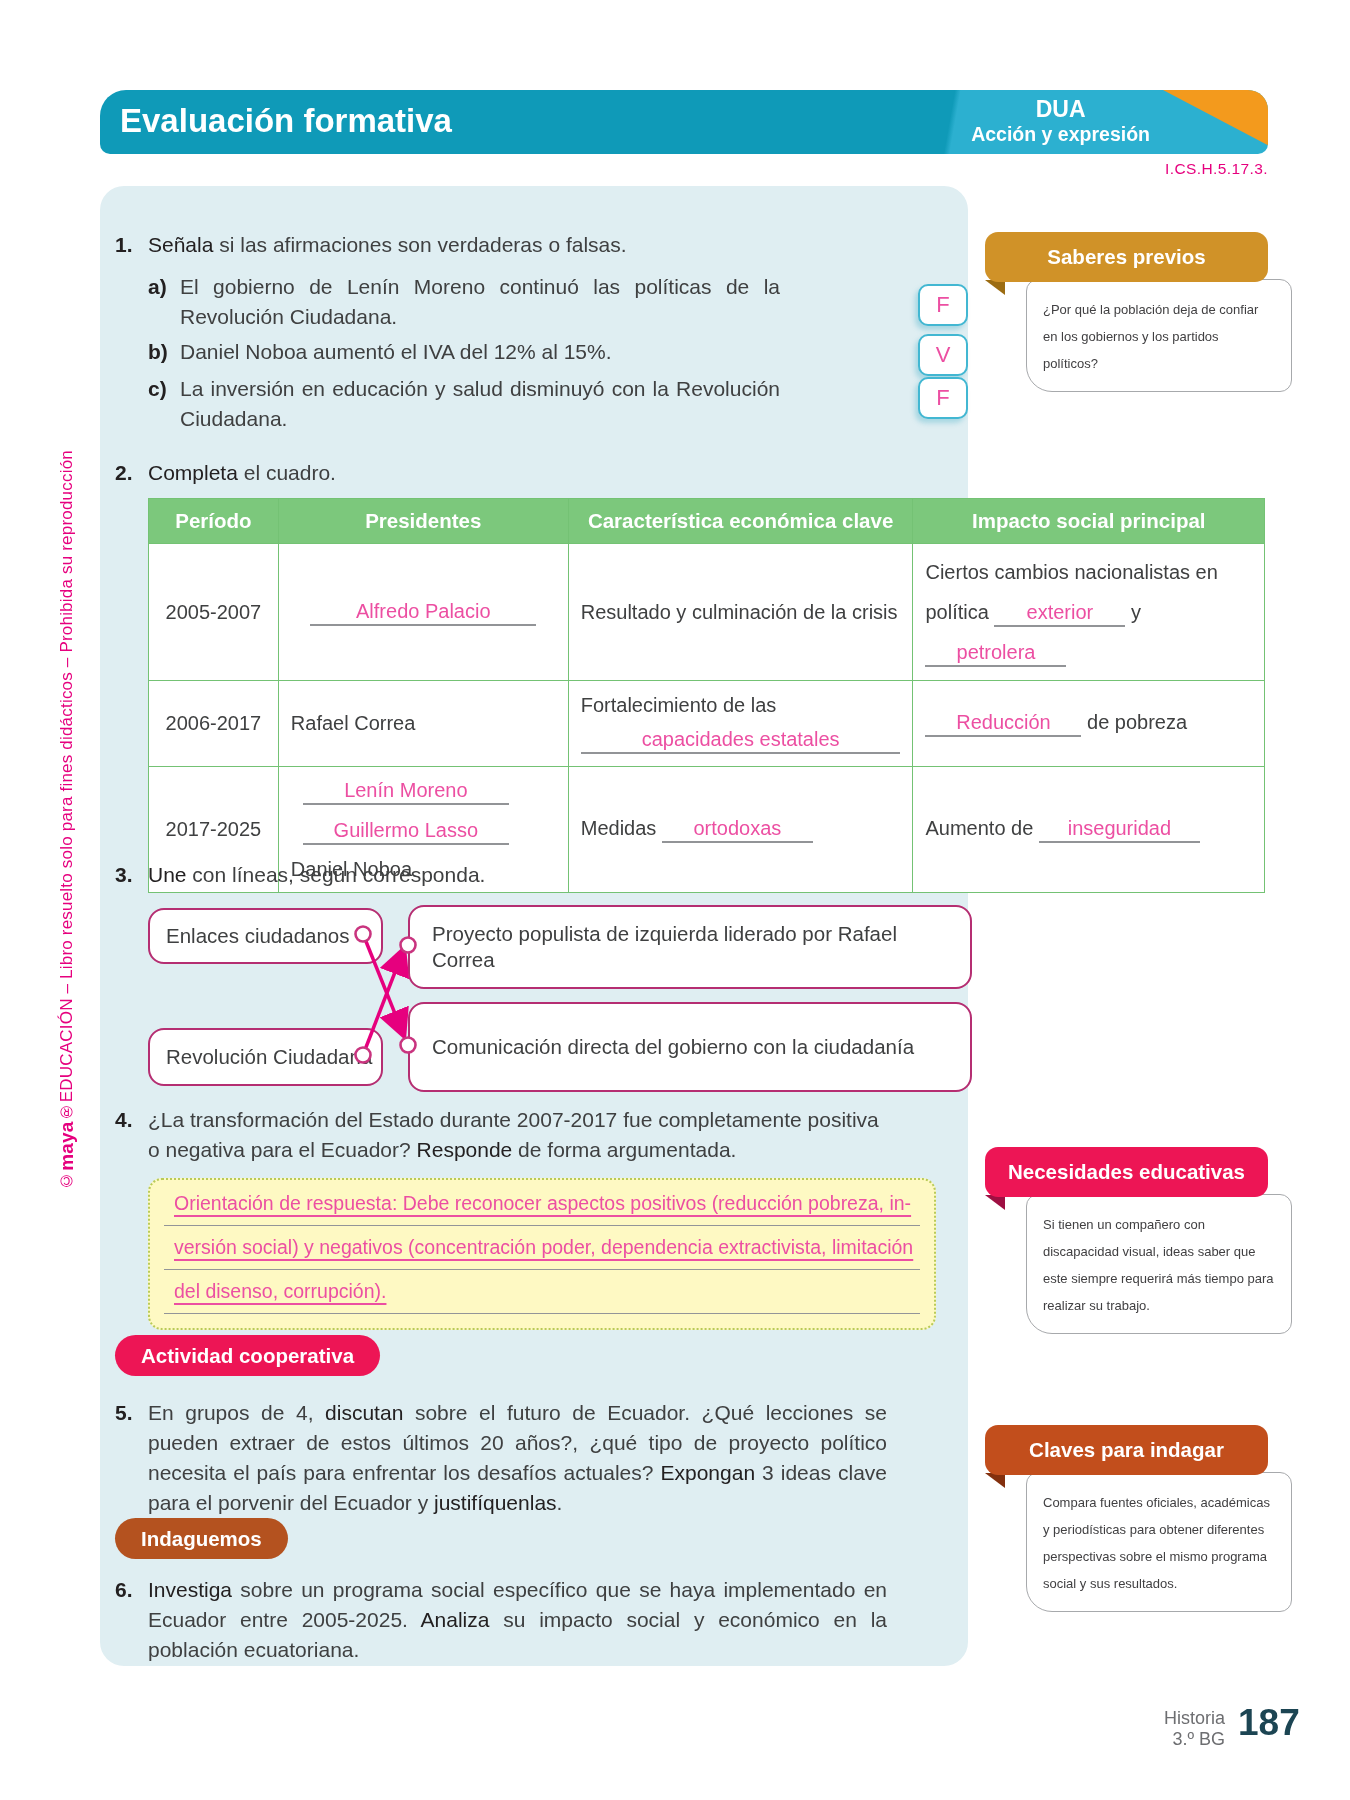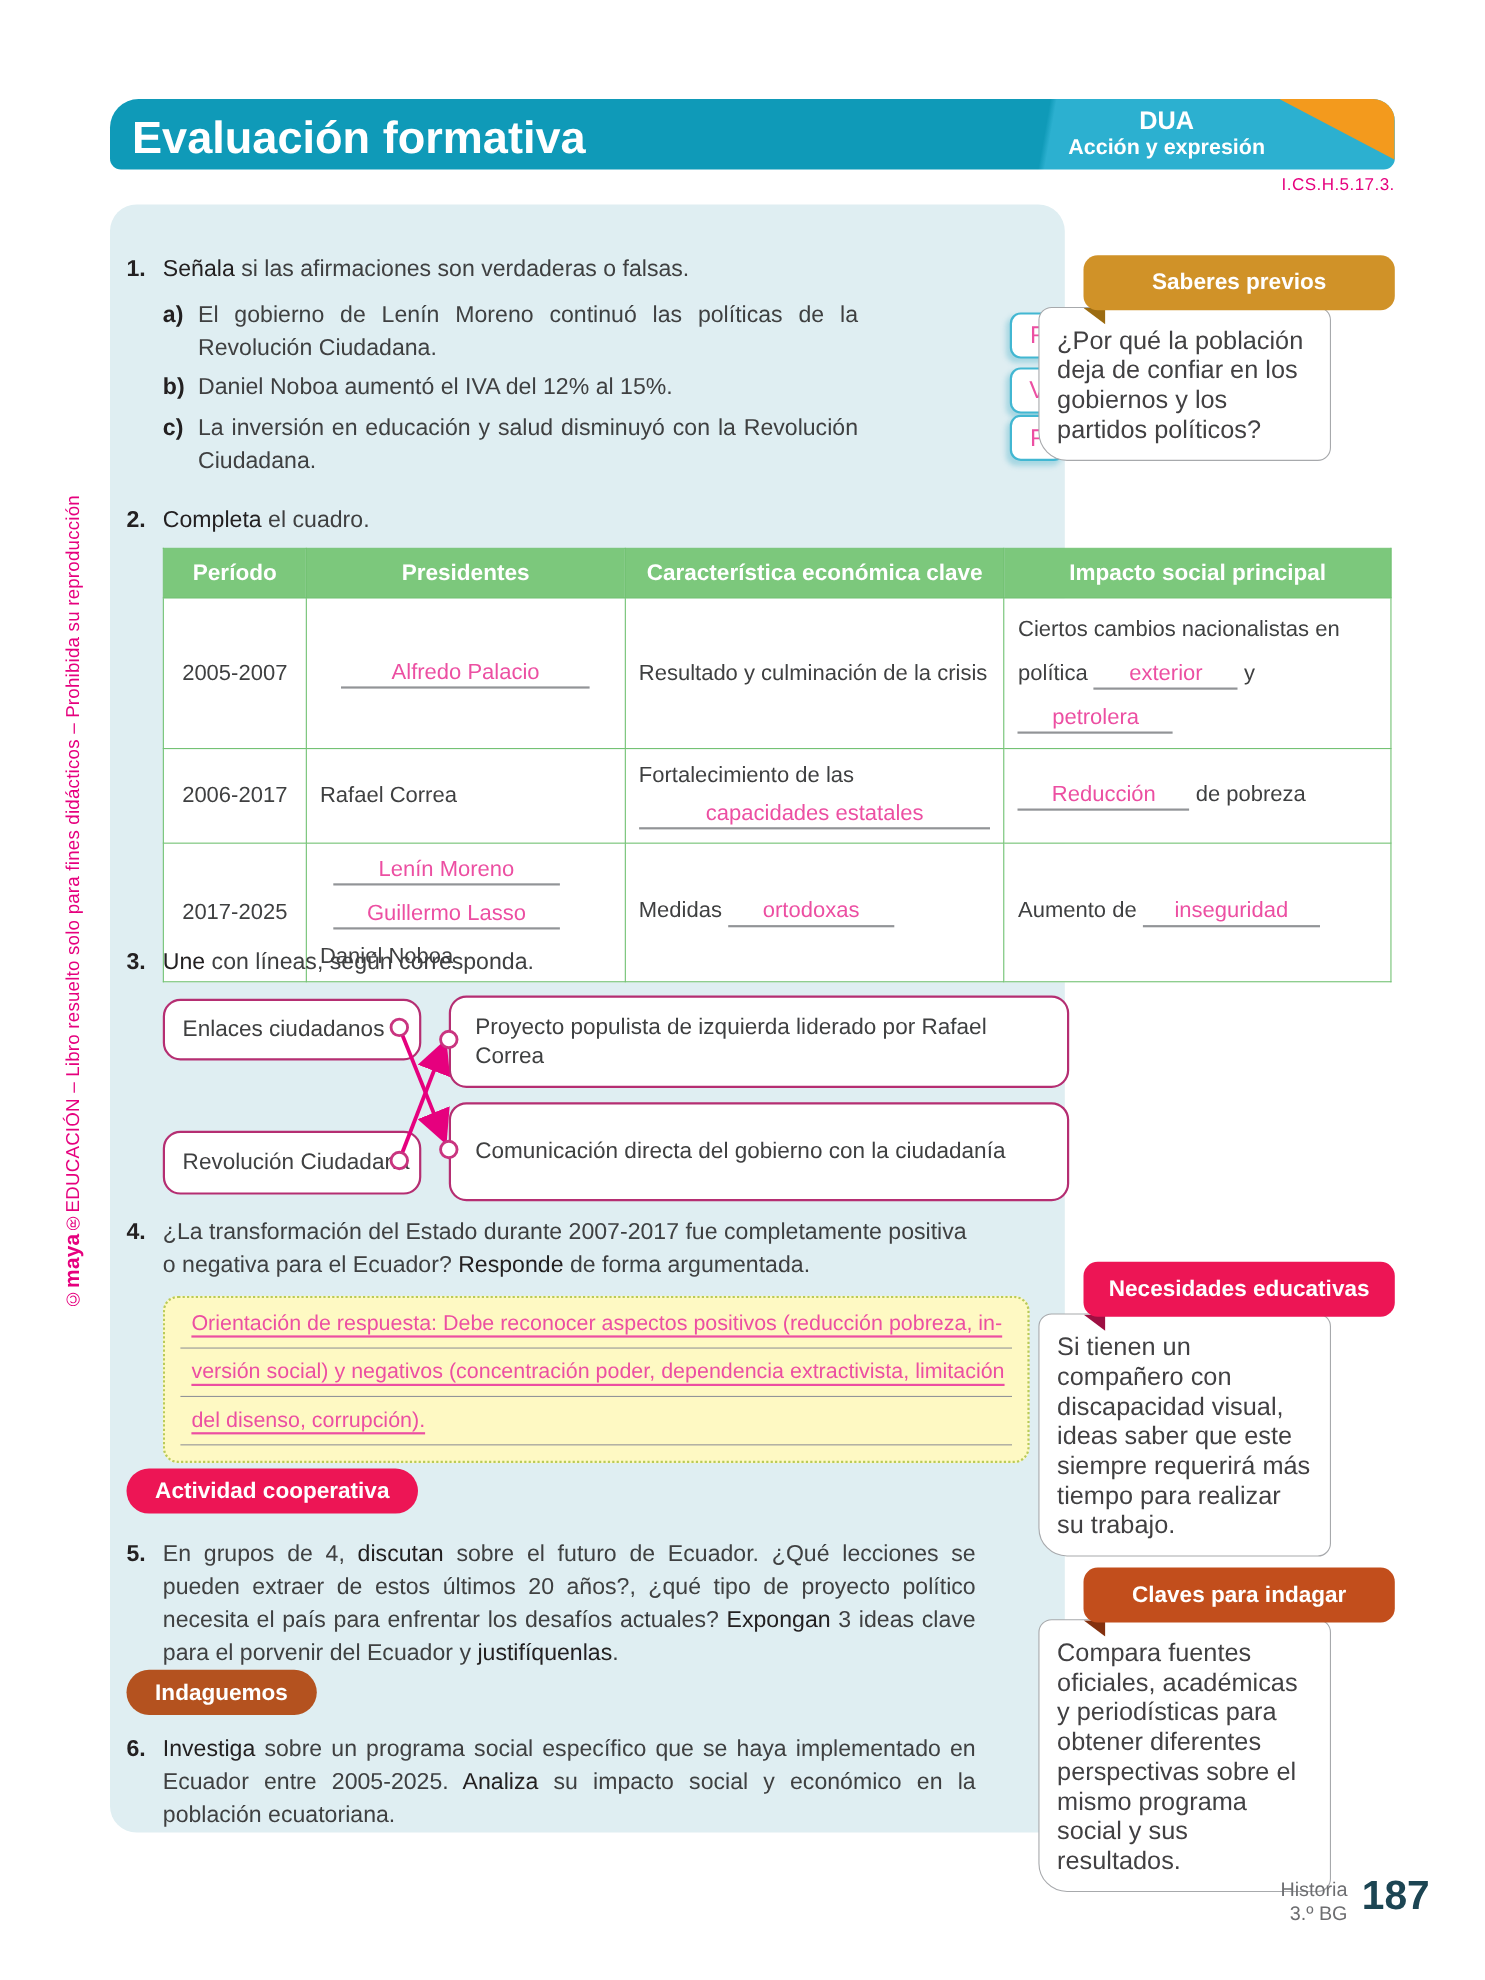--- a/index.html
+++ b/index.html
@@ -8,21 +8,21 @@
 
   
   .credit{position:absolute;left:56px;top:430px;height:760px;writing-mode:vertical-rl;
           transform:rotate(180deg);color:#e6007e;font-size:17px;white-space:nowrap;
           display:flex;align-items:center;letter-spacing:.2px;}
   .credit .brand{font-weight:700;font-size:19px;}
 
   
   .header{position:absolute;left:100px;top:90px;width:1168px;height:64px;border-radius:26px 20px 10px 10px;
           overflow:hidden;background:linear-gradient(100deg,#0f9ab8 72.5%,#2cb0d0 73%);}
-  .hdr-title{position:absolute;left:20px;top:12px;font-size:41px;font-weight:700;color:#fff;}
+  .hdr-title{position:absolute;left:20px;top:12px;font-size:33px;font-weight:700;color:#fff;}
   .hdr-dua{position:absolute;right:118px;top:7px;text-align:center;color:#fff;font-weight:700;line-height:25px;}
   .hdr-dua .l1{font-size:23px;}.hdr-dua .l2{font-size:19.5px;}
   .hdr-corner{position:absolute;right:0;top:0;width:105px;height:60px;background:#f39a1d;
               clip-path:polygon(14% 0,100% 0,100% 92%,0 0);}
   .code{position:absolute;left:100px;top:160px;width:1168px;text-align:right;color:#e6007e;
         font-size:15.5px;letter-spacing:.4px;}
 
   
   .panel{position:absolute;left:100px;top:186px;width:868px;height:1480px;background:#dfeef2;border-radius:24px;}
 
@@ -68,22 +68,22 @@
          overflow:hidden;padding-left:10px;}
   .aline:last-of-type{border-bottom:1.6px solid #939598;}
 
   
   .pill{position:absolute;height:41px;border-radius:22px;color:#fff;font-weight:700;font-size:20.5px;
         line-height:41px;padding:0 26px;}
   .pill-coop{left:115px;top:1335px;background:#ed1555;}
   .pill-indag{left:115px;top:1518px;background:#b4521f;}
 
   
-  .bbody{position:absolute;left:944px;width:266px;background:#fff;border:1.5px solid #a7a9ac;
-         border-radius:12px 12px 12px 26px;padding:16px 16px 14px;font-size:23px;line-height:27px;
+  .bbody{position:absolute;left:1026px;width:266px;background:#fff;border:1.5px solid #a7a9ac;
+         border-radius:12px 12px 12px 26px;padding:16px 16px 14px;font-size:13px;line-height:27px;
          color:#414042;box-sizing:border-box;}
   .bhead{position:absolute;left:985px;width:283px;height:50px;border-radius:13px;color:#fff;font-weight:700;
          font-size:20.5px;display:flex;align-items:center;justify-content:center;box-sizing:border-box;}
   .bfold{position:absolute;left:985px;width:20px;height:15px;clip-path:polygon(0 0,100% 0,100% 100%);}
   .bh-gold{background:#d09228;}.bf-gold{background:#9c6c12;}
   .bh-pink{background:#ed1555;}.bf-pink{background:#9e0f42;}
   .bh-rust{background:#c24e1c;}.bf-rust{background:#83300e;}
 
   
   .footer-subject{position:absolute;left:1090px;top:1708px;width:135px;text-align:right;color:#6d6e71;

